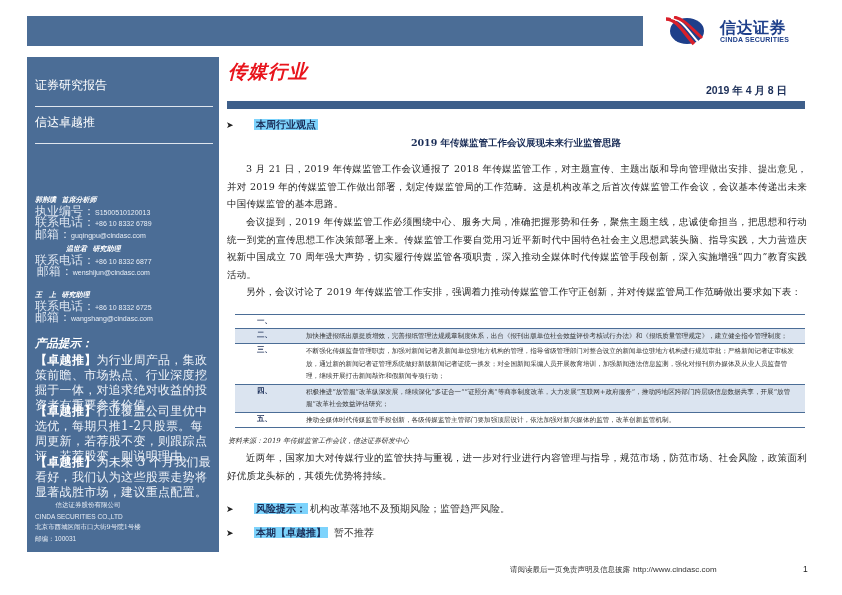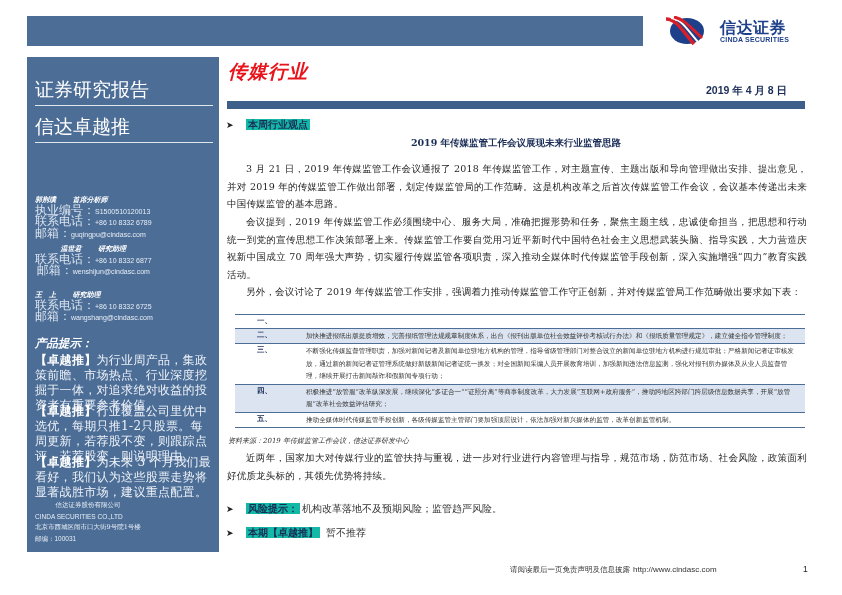--- a/index.html
+++ b/index.html
@@ -9,43 +9,43 @@
   .top-bar { position: absolute; left: 27px; top: 16px; width: 196px; height: 30px; background: #4b6d96; }
   .top-bar-right { position: absolute; left: 223px; top: 16px; width: 199px; height: 30px; background: #4b6d96; }
   .top-bar-right2 { position: absolute; left: 421px; top: 16px; width: 222px; height: 30px; background: #4b6d96; }
 
   .logo { position: absolute; left: 664px; top: 16px; width: 180px; height: 30px; }
   .logo-mark { position: absolute; left: 0; top: 0; width: 42px; height: 30px; }
   .logo-cn { position: absolute; left: 56px; top: 2px; font-family: "DejaVu Sans", sans-serif; font-weight: bold; font-size: 16px; color: #1e3f8a; letter-spacing: 0.5px; }
   .logo-en { position: absolute; left: 56px; top: 20px; font-family: "Liberation Sans", sans-serif; font-weight: bold; font-size: 7px; color: #1e3f8a; letter-spacing: 0.2px; }
 
   .sidebar { position: absolute; left: 27px; top: 57px; width: 192px; height: 495px; background: #4b6d96; color: #ffffff; }
-  .side-head { position: absolute; left: 8px; width: 178px; font-family: "DejaVu Sans", sans-serif; font-size: 19px; color: #ffffff; padding-bottom: 2px; border-bottom: 1.5px solid #e0e6ee; }
+  .side-head { position: absolute; left: 8px; width: 178px; font-family: "DejaVu Sans", sans-serif; font-size: 12px; color: #ffffff; padding-bottom: 12px; border-bottom: 1.5px solid #e0e6ee; }
   .side-head.h1 { top: 20px; }
   .side-head.h2 { top: 57px; }
   .side-head.h3 { top: 93px; }
 
   .analyst { position: absolute; left: 8px; font-size: 7px; line-height: 11.5px; color: #e8eef6; font-family: "Liberation Sans", sans-serif; }
   .analyst .name-line { font-family: "DejaVu Serif", serif; font-weight: bold; font-style: italic; color: #ffffff; }
-  .analyst .name-line span.role { margin-left: 14px; }
+  .analyst .name-line span.role { margin-left: 3px; font-family: Liberation Mono, monospace; }
   .analyst .lbl { font-family: Liberation Mono, monospace; font-size: 12px; color: #dce4ef; }
 
   .product-title { position: absolute; left: 8px; top: 279px; font-size: 11.5px; font-weight: bold; font-style: italic; color: #ffffff; }
   .product-para { position: absolute; left: 8px; width: 180px; font-size: 12px; line-height: 15px; color: #eef2f8; letter-spacing: 0.3px; }
   .product-para b { color: #ffffff; }
   .company { position: absolute; left: 8px; top: 443px; font-size: 6.5px; line-height: 11px; color: #e8eef6; font-family: "Liberation Sans", sans-serif; }
   .company .cn { font-family: "DejaVu Serif", serif; text-align: center; }
 
   .industry-title { position: absolute; left: 228px; top: 59px; font-family: "DejaVu Sans", sans-serif; font-size: 19px; font-weight: bold; font-style: italic; color: #e8141c; letter-spacing: 1px; }
   .date { position: absolute; left: 706px; top: 84px; font-family: "Liberation Sans", sans-serif; font-size: 10.5px; font-weight: bold; color: #1a2d57; }
   .date-bar { position: absolute; left: 227px; top: 101px; width: 578px; height: 8px; background: #3e5f8a; }
 
   .bullet-row { position: absolute; left: 226px; font-size: 10px; font-weight: bold; color: #1a2d57; }
   .bullet-row .arrow { display: inline-block; width: 20px; color: #222; font-weight: normal; font-size: 9px; }
-  .bullet-row .hl { background: #14b8a6; padding: 0 2px; }
+  .bullet-row .hl { background: #7dd3fc; padding: 0 2px; margin-left: 8px; }
   .bullet-row .plain { font-weight: normal; color: #333; margin-left: 6px; }
 
   .article-title { position: absolute; left: 227px; width: 578px; top: 137px; text-align: center; font-size: 9.5px; font-weight: bold; color: #1a2d57; }
 
   .para { position: absolute; left: 227px; width: 580px; font-size: 9.5px; line-height: 17.5px; color: #1f1f1f; text-align: justify; text-indent: 2em; letter-spacing: 0.2px; }
 
   .table { position: absolute; left: 235px; top: 314px; width: 570px; border-top: 1.5px solid #4b6d96; border-bottom: 1.5px solid #4b6d96; }
   .trow { display: flex; font-size: 6.6px; line-height: 12.5px; color: #333; }
   .trow.alt { background: #dbe4f0; border-top: 1px solid #4b6d96; border-bottom: 1px solid #4b6d96; }
   .trow .num { width: 71px; padding-left: 22px; font-weight: bold; color: #1a2d57; font-size: 7.5px; }

